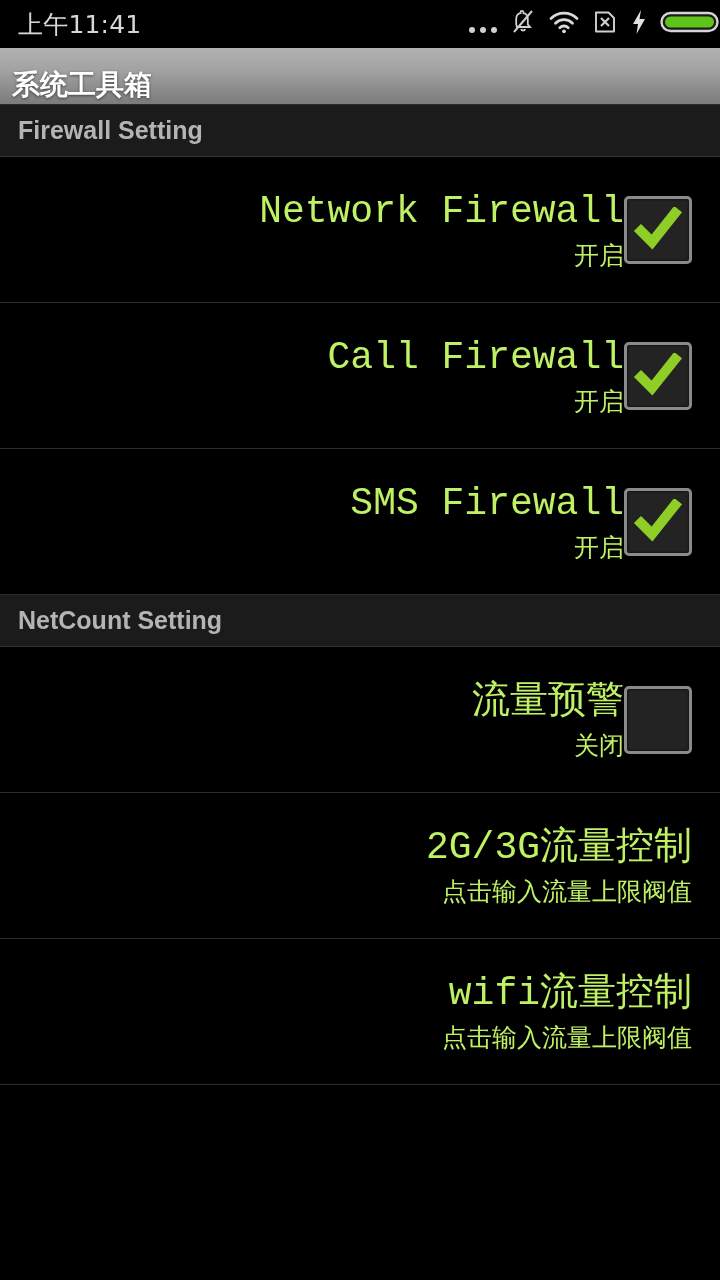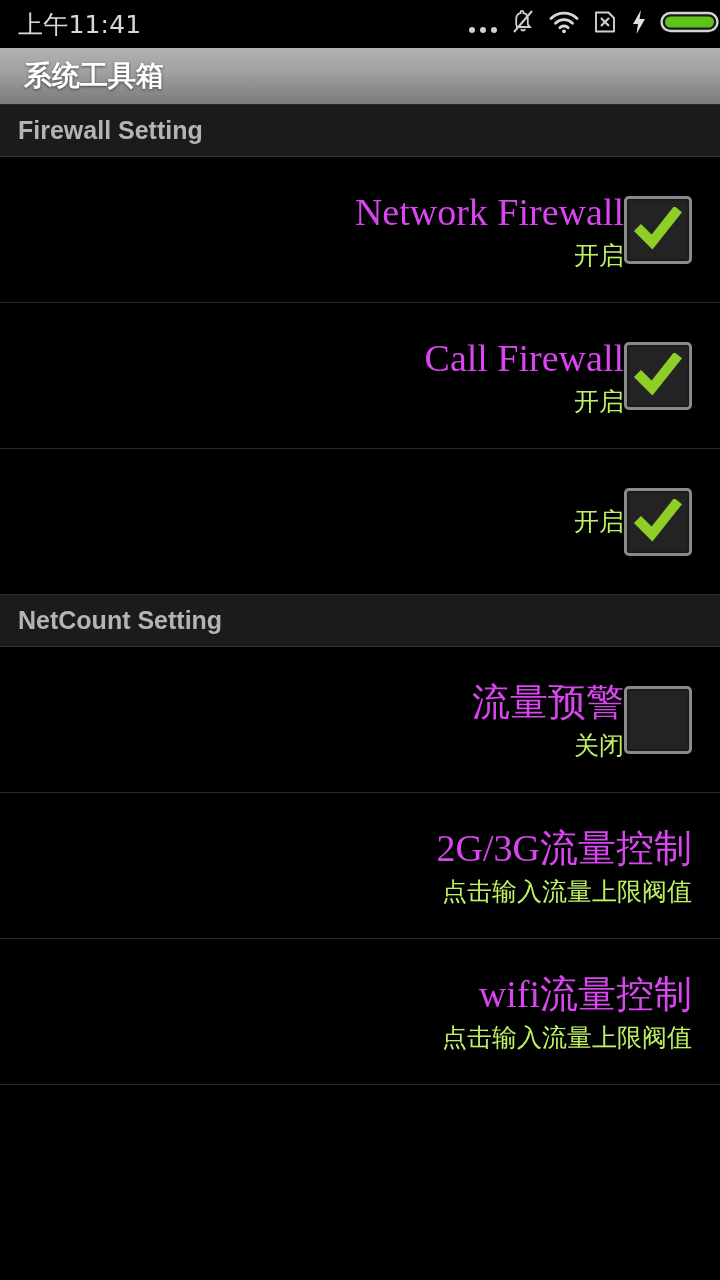--- a/index.html
+++ b/index.html
@@ -24,22 +24,22 @@
   }
   .status-icons{ display:flex; align-items:center; gap:13px; }
   .ic{ display:block; }
   .dots{ display:flex; gap:5px; align-items:flex-end; height:26px; padding-bottom:4px;}
   .dots i{ width:6px; height:6px; border-radius:50%; background:#d0d0d0; display:block;}
 
   
   .title-bar{
     height:57px; width:100%;
     background:linear-gradient(to bottom,#b2b2b2 0%,#a2a2a2 40%,#8b8b8b 75%,#7c7c7c 100%);
-    display:flex; align-items:center;
-    padding-left:24px;
+    display:flex; align-items:flex-end;
+    padding-left:12px;
     border-bottom:1px solid #2a2a2a;
   }
   .title-text{
     color:#ffffff; font-size:28px; font-weight:bold;
     text-shadow:0 1px 3px rgba(0,0,0,.55);
     font-family:"DejaVu Sans","Liberation Sans",sans-serif;
   }
 
   
   .section-header{
@@ -58,22 +58,22 @@
   .row{
     height:146px; width:100%;
     background:#000;
     display:flex; align-items:center;
     padding:0 28px 0 34px;
     border-bottom:1px solid #2c2c2c;
     position:relative;
   }
   .row-texts{ flex:1; display:flex; flex-direction:column; justify-content:center; gap:6px;}
   .row-title{
-    color:#d946ef; font-size:38px; line-height:46px;
-    font-family:Liberation Serif, serif;
+    color:#bef264; font-size:38px; line-height:46px;
+    font-family:Liberation Mono, monospace;
     font-weight:400;
   }
   .row-sub{
     color:#bef264; font-size:25px; line-height:30px;
     font-family:Liberation Serif, serif;
   }
 
   
   .checkbox{
     width:68px; height:68px; flex:0 0 68px;
@@ -174,20 +174,21 @@
       </div>
       <div class="checkbox">
         <svg width="50" height="46" viewBox="0 0 50 46">
           <polyline points="8,24 19,35 42,6" fill="none" stroke="#8ece27" stroke-width="10" stroke-linecap="square" stroke-linejoin="miter"></polyline>
         </svg>
       </div>
     </div>
 
     <div class="row">
       <div class="row-texts">
+        <div class="row-title">SMS Firewall</div>
         <div class="row-sub">开启</div>
       </div>
       <div class="checkbox">
         <svg width="50" height="46" viewBox="0 0 50 46">
           <polyline points="8,24 19,35 42,6" fill="none" stroke="#8ece27" stroke-width="10" stroke-linecap="square" stroke-linejoin="miter"></polyline>
         </svg>
       </div>
     </div>
 
     <div class="section-header">

